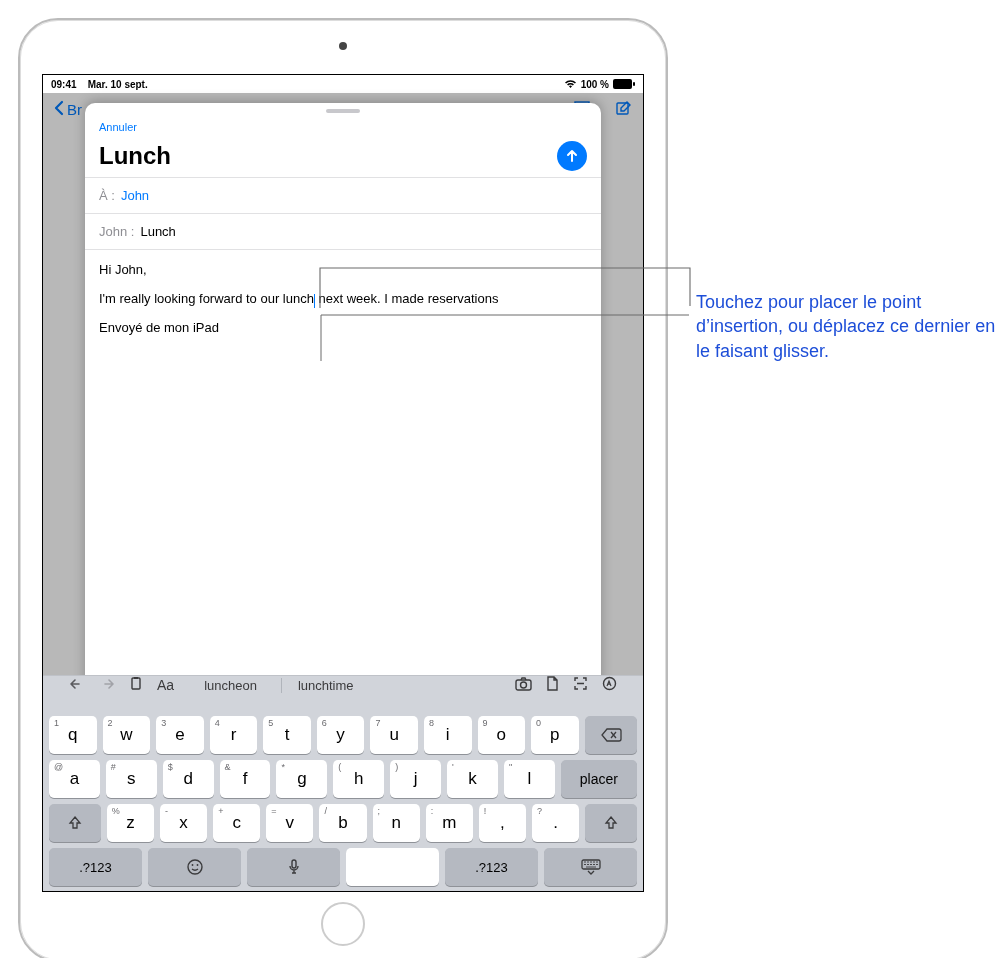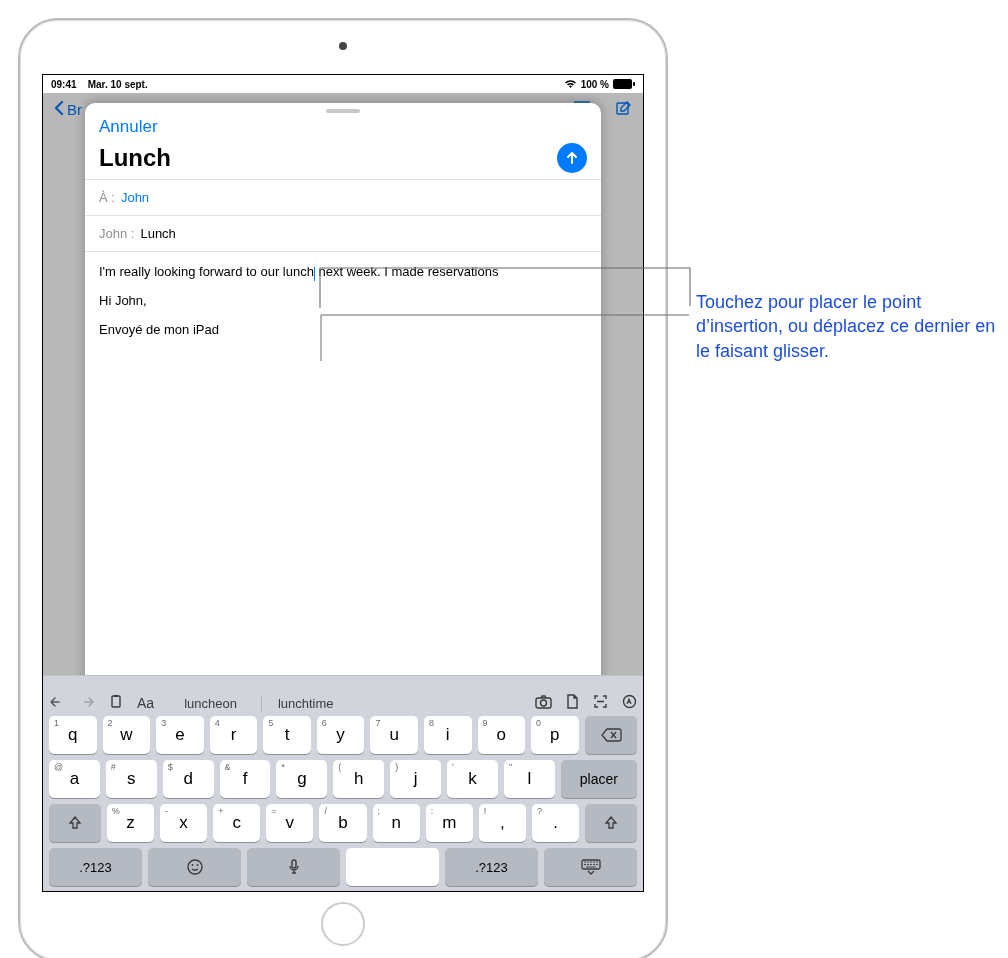--- a/index.html
+++ b/index.html
@@ -47,21 +47,21 @@
     position: absolute; top: 28px; left: 42px; right: 42px; bottom: 174px;
     background: #fff; border-radius: 10px 10px 0 0;
     box-shadow: 0 -2px 12px rgba(0,0,0,0.25);
     display: flex; flex-direction: column;
   }
   .grabber {
     width: 34px; height: 4px; border-radius: 2px; background: #c8c8cc;
     margin: 6px auto 0;
   }
   .sheet-header { padding: 4px 14px 0; }
-  .cancel-link { color: #007aff; font-size: 17px; }
+  .cancel-link { color: #007aff; font-size: 11px; }
   .title-row { display: flex; justify-content: space-between; align-items: center; padding: 6px 14px 6px; }
   .sheet-title { font-size: 24px; font-weight: 700; }
   .send-btn {
     width: 30px; height: 30px; border-radius: 50%; background: #007aff;
     display: flex; align-items: center; justify-content: center;
   }
   .send-btn svg { display: block; }
 
   .field-row {
     display: flex; align-items: center; gap: 6px;
@@ -79,22 +79,22 @@
     vertical-align: text-bottom; margin: 0 0 -2px 0;
   }
   .signature { color: #000; }
 
   
   .keyboard {
     position: absolute; left: 0; right: 0; bottom: 0; height: 216px;
     background: #d1d4da; border-top: 1px solid #bfc2c8;
   }
   .kb-toolbar {
-    height: 36px; display: flex; align-items: flex-end; justify-content: space-between;
-    padding: 0 6px; font-size: 13px;
+    height: 36px; display: flex; align-items: flex-start; justify-content: space-between;
+    padding: 0 26px; font-size: 13px;
   }
   .kb-toolbar .left, .kb-toolbar .right { display: flex; align-items: center; gap: 14px; color: #3b3b3d; }
   .kb-toolbar .suggest { display: flex; gap: 8px; align-items: center; }
   .kb-toolbar .suggest span { padding: 0 16px; color: #3b3b3d; border-left: 1px solid #b0b4bb; }
   .kb-toolbar .suggest span:first-child { border-left: none; }
 
   .kb-rows { padding: 4px 6px 6px; display: flex; flex-direction: column; gap: 6px; }
   .kb-row { display: flex; gap: 6px; }
   .key {
     background: #fff; border-radius: 5px; box-shadow: 0 1px 0 #8f9298;
@@ -204,24 +204,24 @@
       <div class="field-row first">
         <span>À :</span>
         <span class="value">John</span>
       </div>
       <div class="field-row subject">
         <span>John :</span>
         <span class="sub-value">Lunch</span>
       </div>
 
       <div class="body-area">
+        <p>Hi John,</p>
         <p>
           <span>I'm really looking forward to our lunch</span><span class="caret"></span><span> next week. I made reservations</span>
         </p>
-        <p>Hi John,</p>
         <p class="signature">Envoyé de mon iPad</p>
       </div>
     </div>
 
     <div class="keyboard">
       <div class="kb-toolbar">
         <div class="left">
           <span><svg width="16" height="14" viewBox="0 0 16 14">
                 <path d="M6 3 L2 7 L6 11 M2 7 h8 a4 4 0 0 1 0 0" stroke="#5a5a5e" stroke-width="1.6" fill="none" stroke-linecap="round" stroke-linejoin="round"></path>
               </svg></span>

